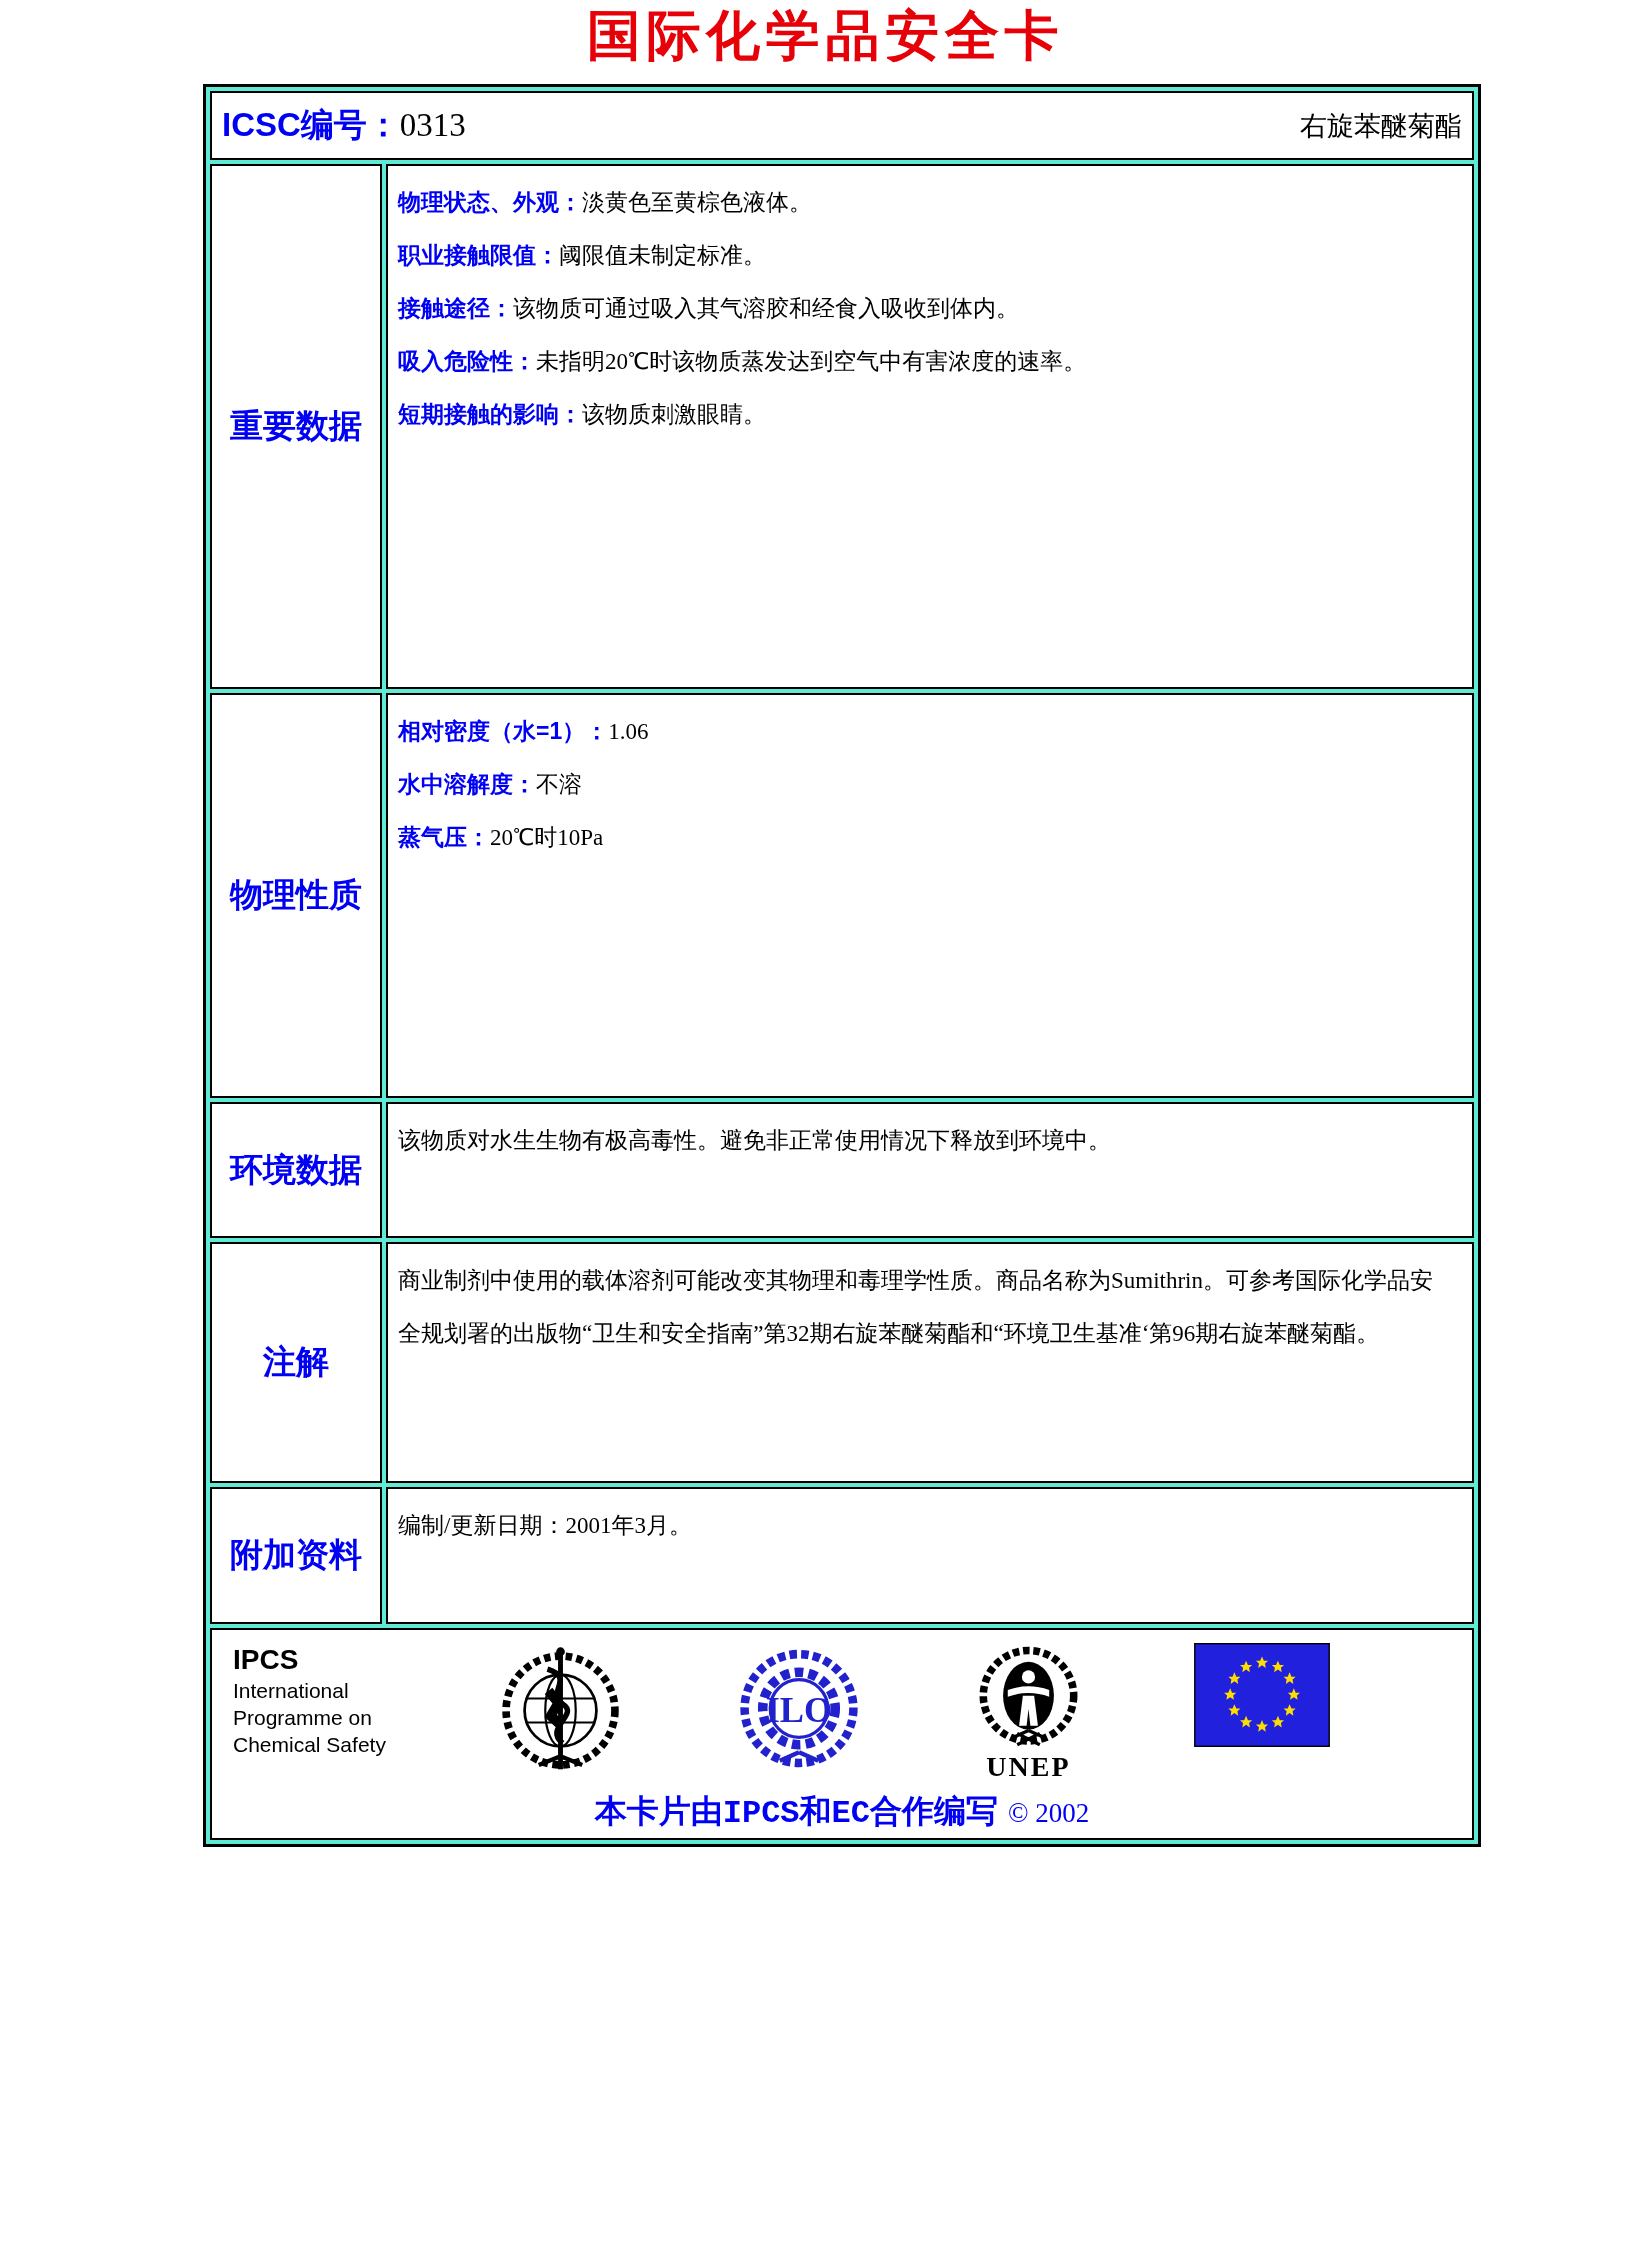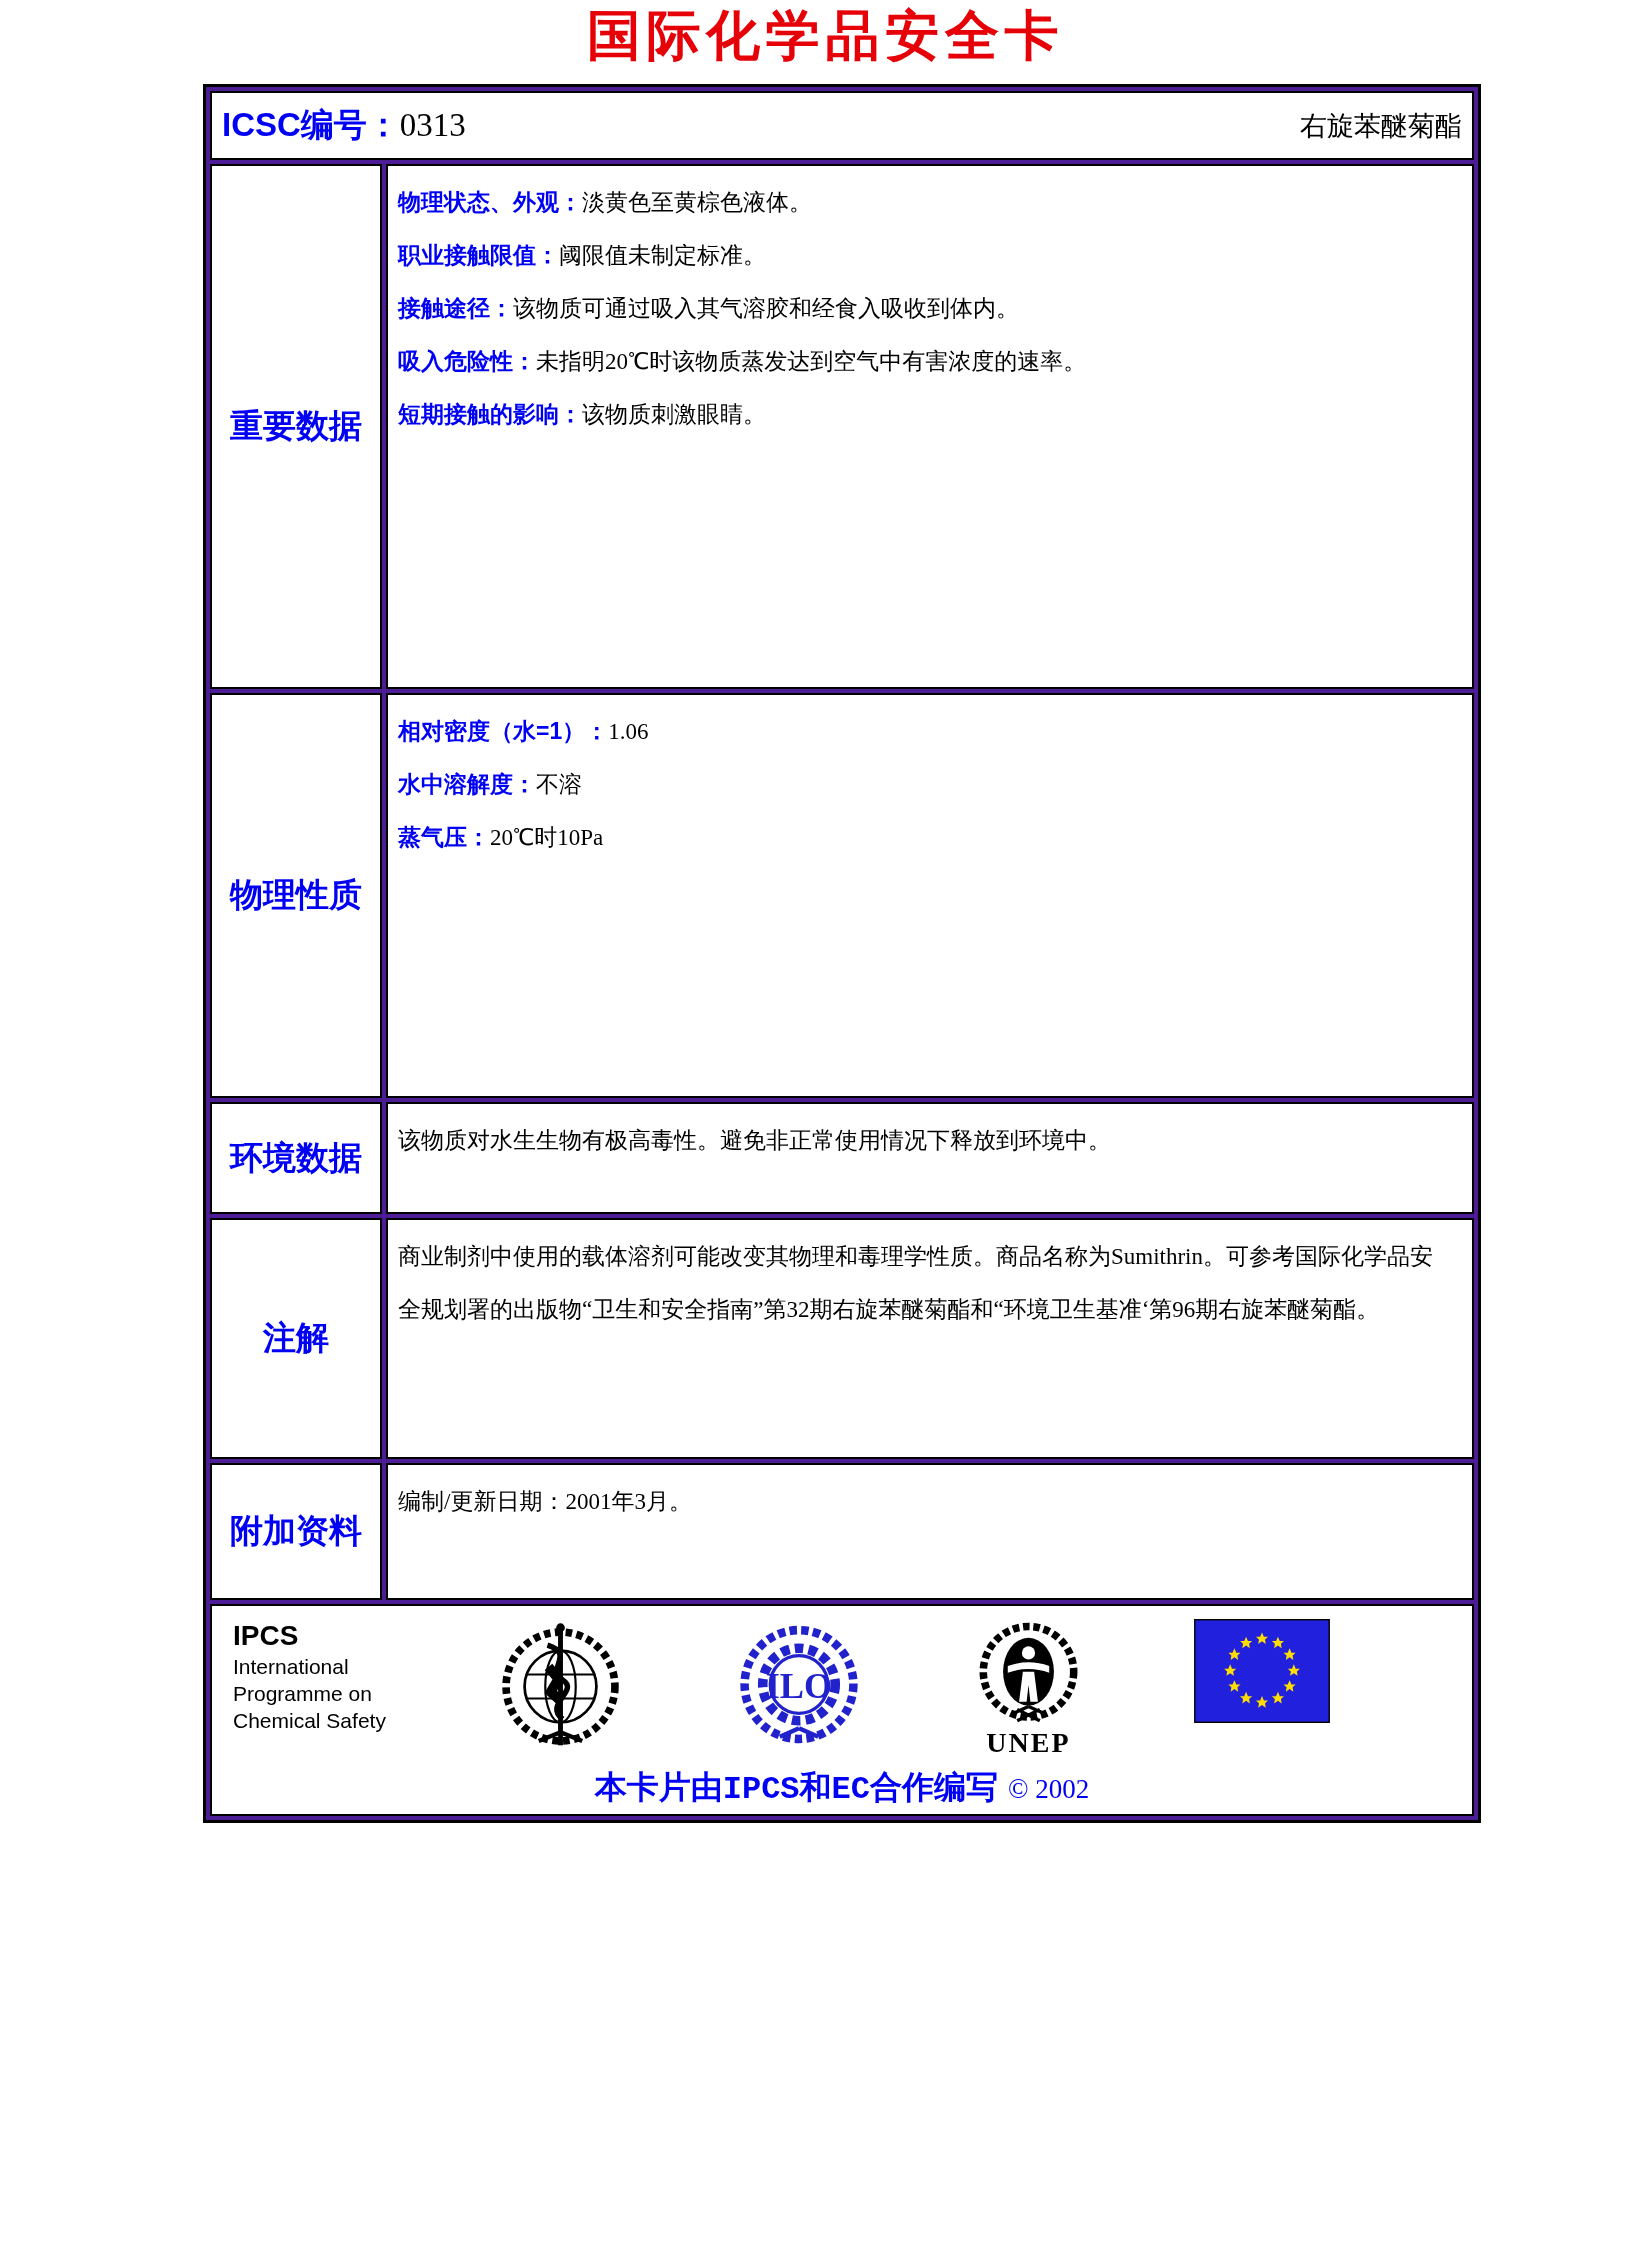--- a/index.html
+++ b/index.html
@@ -13,42 +13,42 @@
     text-align:center; margin-top:0; height:74px;
     font-size:54px; font-weight:bold; color:#e60008;
     letter-spacing:5.7px;
     font-family:"Liberation Sans", sans-serif;
   }
   table.card {
     margin-left:203px; margin-top:10px;
     width:1278px;
     border-collapse:separate; border-spacing:4.3px;
     border:3.5px solid #000;
-    background:#4c1d95;
+    background:#5eead4;
   }
   td { border:2.1px solid #000; background:#fff; vertical-align:top; }
   td.lbl {
     width:172px; text-align:center; vertical-align:middle;
     font-family:"Liberation Sans", sans-serif;
     font-weight:bold; font-size:33px; color:#0000f5;
   }
   td.content { padding:10px 30px 7px 10px; font-size:23px; line-height:53px; }
   .hdr-row td { padding:10px 10px; }
   .hdr-flex { display:flex; justify-content:space-between; align-items:center; font-size:33px; }
   .k {
     font-family:"Liberation Sans", sans-serif;
     font-weight:bold; color:#0000f5;
   }
   .v { color:#000; font-family:"Liberation Serif", serif; }
   .hdr-num { color:#000; font-family:"Liberation Serif", serif; }
   .chem-name { color:#000; font-size:27px; }
   .h-header { height:58px; }
   .h-r1 { height:525px; }
   .h-r2 { height:405px; }
-  .h-r3 { height:112px; }
+  .h-r3 { height:136px; }
   .h-r4 { height:241px; }
   .h-r5 { height:137px; }
   .h-r6 { height:179px; }
   .h-r7 { height:65px; }
   .logos-cell { padding:7px 14px 4.3px 14px; }
   .logos-flex {
     display:flex; align-items:flex-start; justify-content:space-between;
     padding:5.7px 128px 0 7px; height:133px;
   }
   .ipcs-block { font-family:"Liberation Sans", sans-serif; color:#000; }

